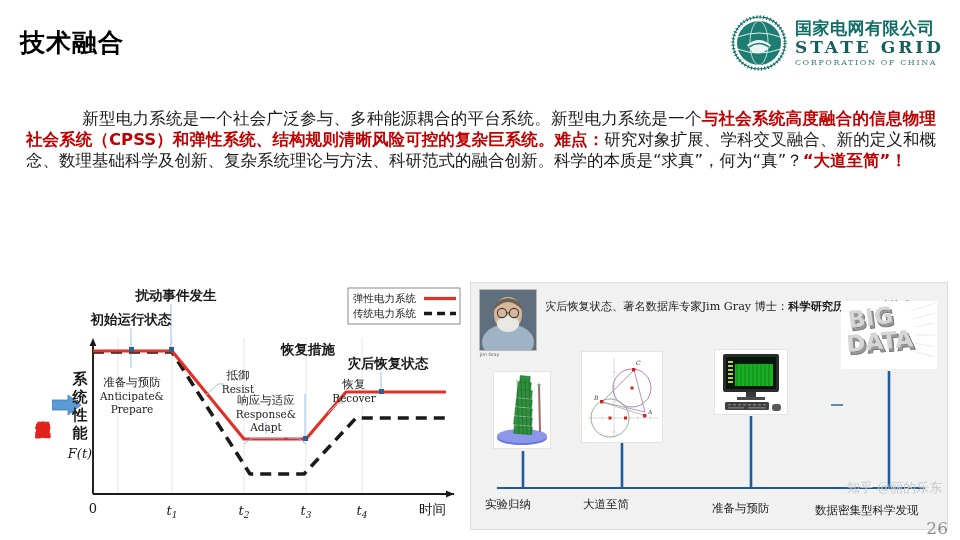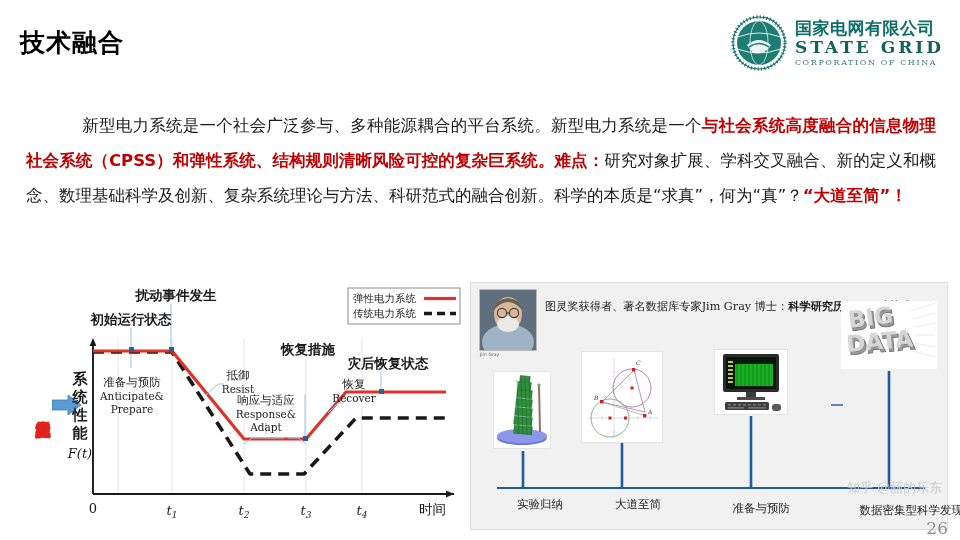--- a/index.html
+++ b/index.html
@@ -23,21 +23,21 @@
   #brand-wordmark { display: flex; flex-direction: column; align-items: flex-start; line-height: 1; }
   .bw-cn { font-size: 17px; font-weight: bold; color: #0e6e66; letter-spacing: 0.5px; }
   .bw-en { font-size: 17px; font-weight: bold; color: #15605c; letter-spacing: 3px;
            font-family: "DejaVu Serif","Liberation Serif",serif; margin-top: 2px; }
   .bw-sub { font-size: 8px; color: #3c7b76; letter-spacing: 1.6px;
             font-family: "DejaVu Serif","Liberation Serif",serif; margin-top: 3px; }
 
   
   #body-text {
     position: absolute; left: 26px; top: 108px; width: 910px;
-    font-size: 16.5px; line-height: 35px; color: #1a1a1a;
+    font-size: 16.5px; line-height: 21px; color: #1a1a1a;
     text-align: justify;
   }
   #body-text .indent { display: inline-block; width: 56px; }
   #body-text .em-red { color: #C00000; font-weight: bold; }
 
   
   #lower { position: absolute; left: 0; top: 272px; width: 960px; height: 268px; }
 
   
   #side-caption {
@@ -64,21 +64,21 @@
   #jim-photo-caption { position: absolute; left: 9px; top: 69px; font-size: 4.5px; color: #5b5b5b; }
   #jim-headline {
     position: absolute; left: 74px; top: 16px; width: 396px;
     font-size: 11.2px; color: #1b1b1b; white-space: nowrap;
     font-family: "DejaVu Serif","Liberation Serif",serif;
   }
   #jim-headline .bold { font-weight: bold; }
 
   .para-img { position: absolute; background: #ffffff; border: 1px solid #e4e4e4; }
   .para-label {
-    position: absolute; font-size: 11.5px; color: #1b1b1b; text-align: right;
+    position: absolute; font-size: 11.5px; color: #1b1b1b; text-align: left;
     font-family: "DejaVu Serif","Liberation Serif",serif; white-space: nowrap;
   }
   #timeline-svg { position: absolute; left: 0; top: 0; }
   #watermark {
     position: absolute; left: 332px; top: 196px;
     font-size: 13px; color: #c9c9c9; white-space: nowrap;
     font-family: "DejaVu Serif","Liberation Serif",serif;
     margin-left: 44px;
   }
 
@@ -231,21 +231,21 @@
         <path d="M14 20 Q28 4 42 20 Q42 10 28 8 Q14 10 14 20" fill="#6b6157"></path>
         <ellipse cx="28" cy="34" rx="11" ry="8" fill="#e8e8e4"></ellipse>
         <circle cx="22" cy="23" r="4.6" fill="none" stroke="#3b3b3b" stroke-width="1.1"></circle>
         <circle cx="34" cy="23" r="4.6" fill="none" stroke="#3b3b3b" stroke-width="1.1"></circle>
         <line x1="26.6" y1="23" x2="29.4" y2="23" stroke="#3b3b3b" stroke-width="1.1"></line>
       </svg>
     </div>
     <div id="jim-photo-caption">Jim Gray</div>
 
     <div id="jim-headline">
-      <span>图灵奖获得者、著名数据库专家Jim Gray 博士：</span><span class="bold">科学研究历经了四种范式</span>
+      <span>灾后恢复状态、著名数据库专家Jim Gray 博士：</span><span class="bold">科学研究历经了四种范式</span>
     </div>
 
     <div class="para-img" style="left:22px; top:88px; width:58px; height:78px;">
       <svg width="56" height="76" viewBox="0 0 56 76">
         <rect width="56" height="76" fill="#ffffff"></rect>
         <ellipse cx="28" cy="66" rx="25" ry="7" fill="#6b78e0"></ellipse>
         <ellipse cx="28" cy="64" rx="25" ry="7" fill="#8d97ea"></ellipse>
         <g fill="#2f8f3d" stroke="#166b24" stroke-width="0.5">
           <rect x="20" y="54" width="18" height="8" transform="rotate(5 29 58)"></rect>
           <rect x="20" y="45" width="18" height="8" transform="rotate(5 29 49)"></rect>

